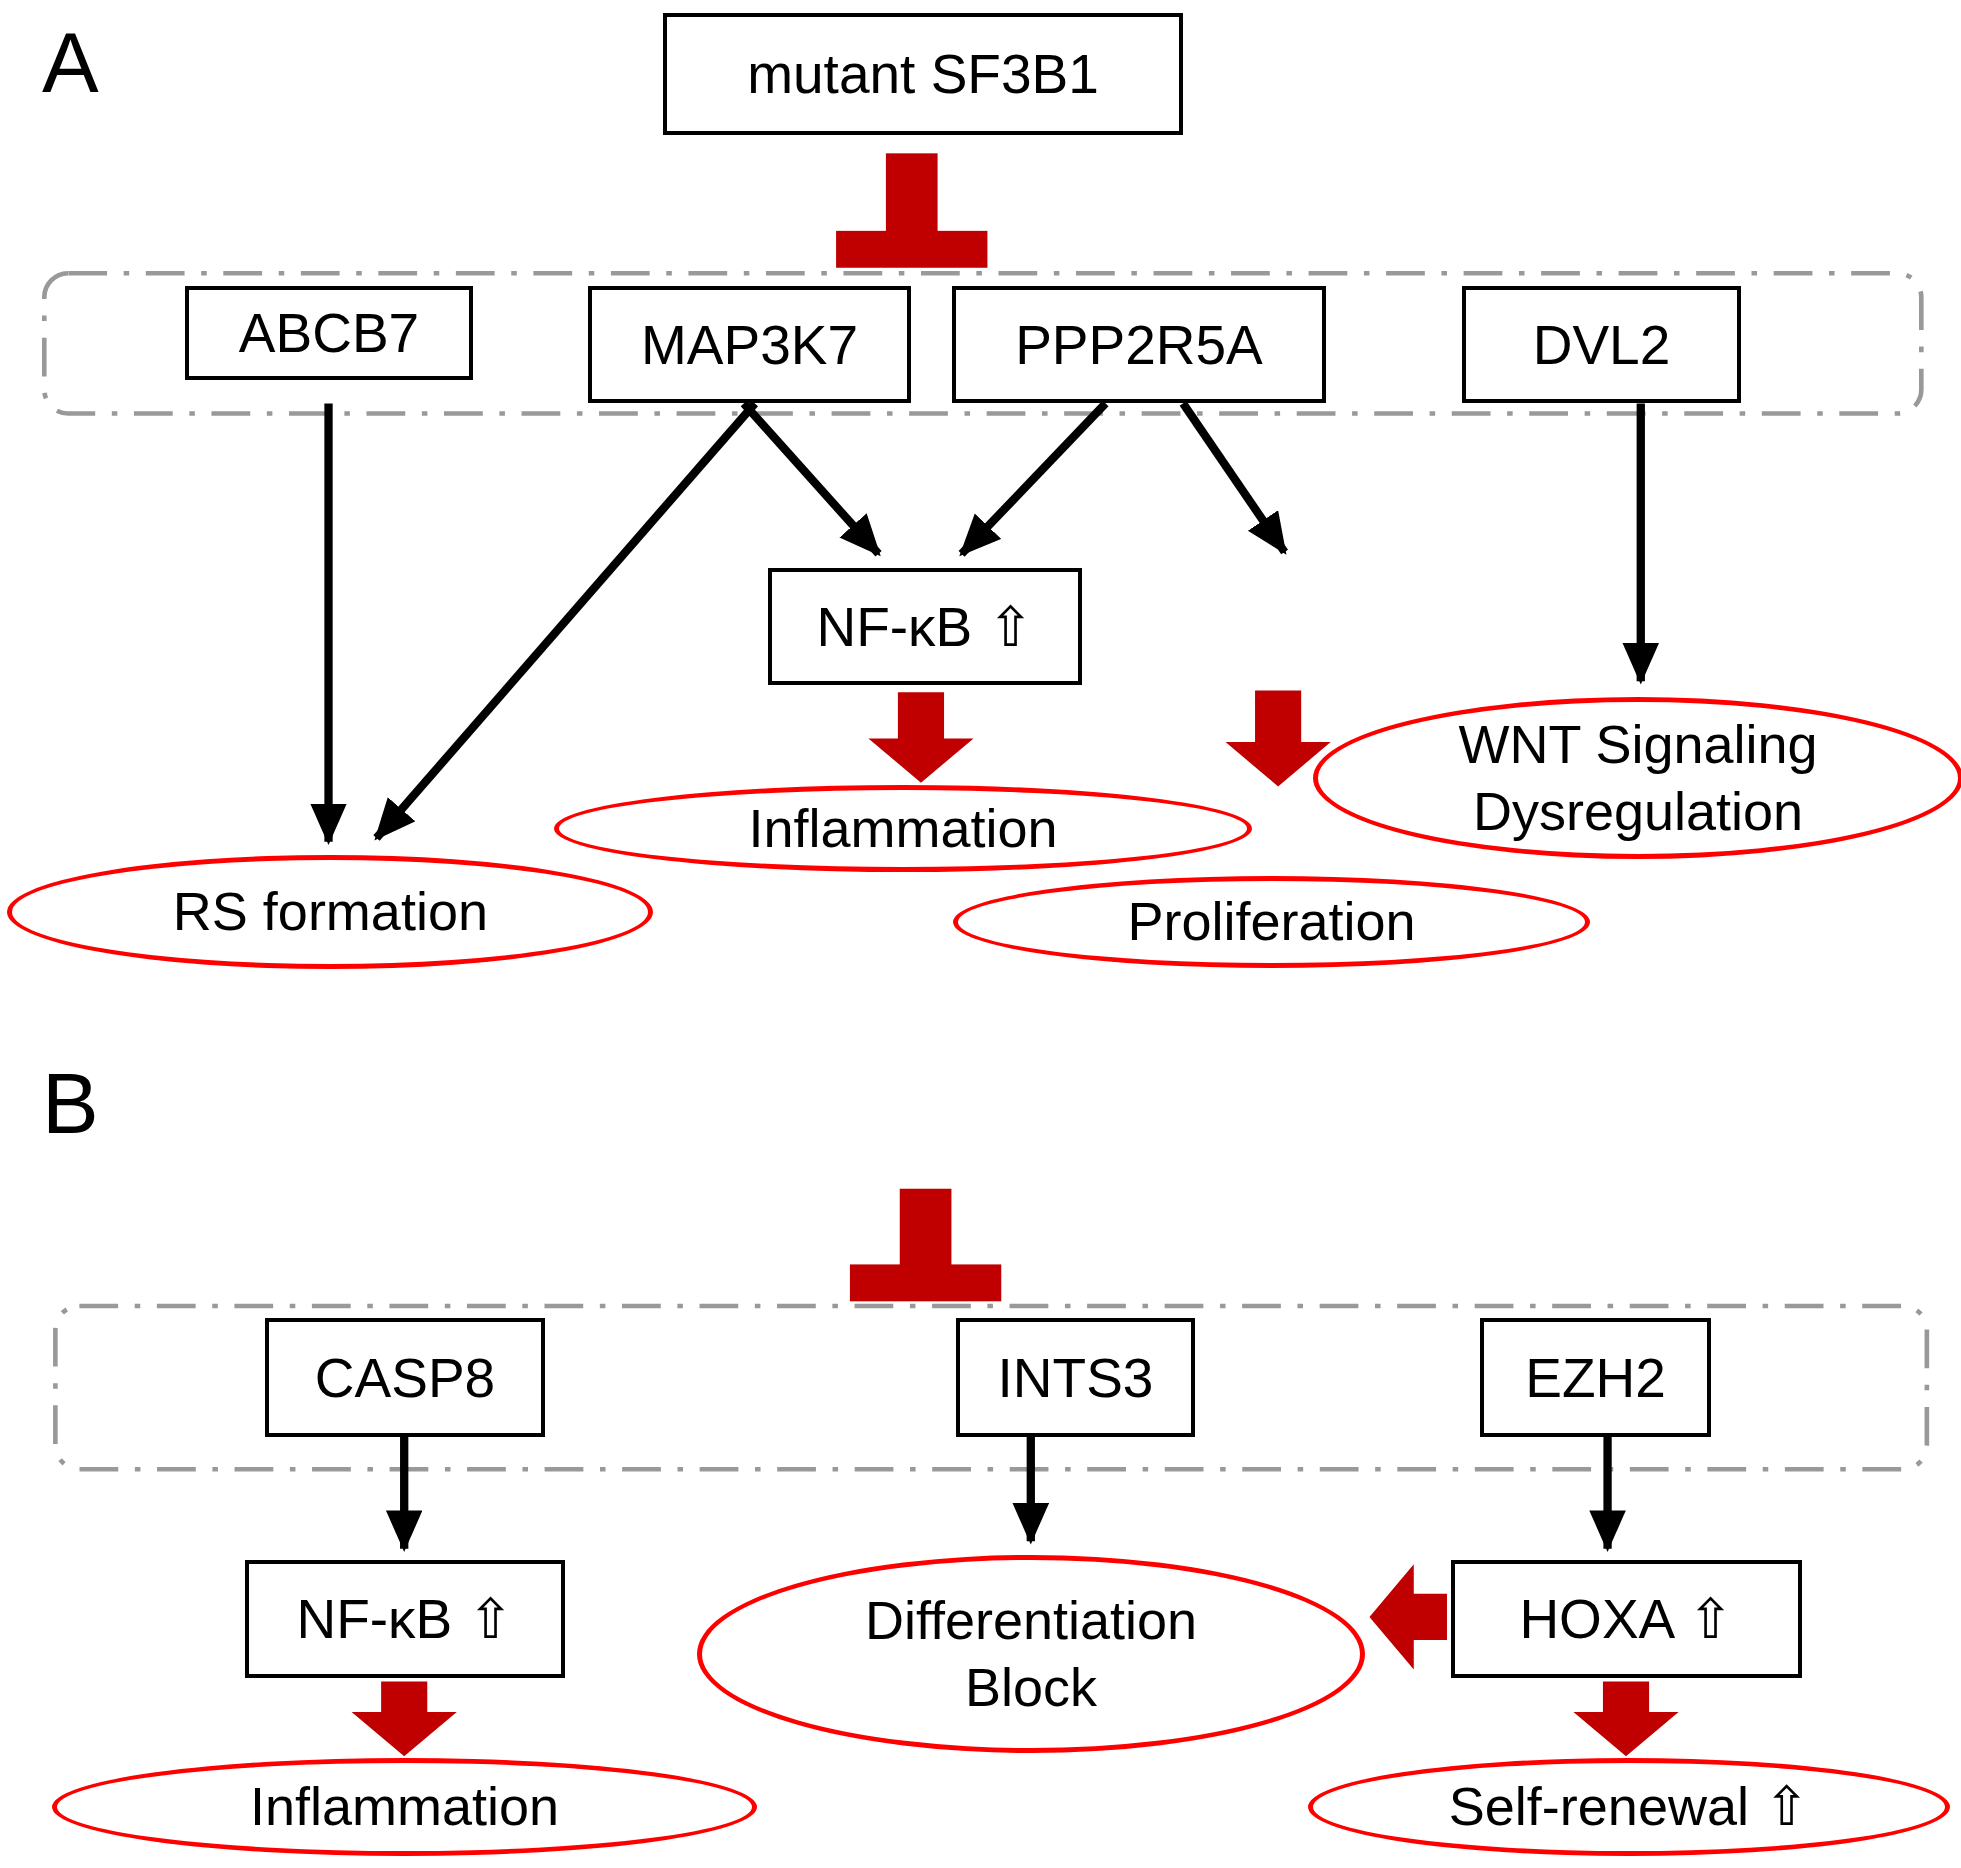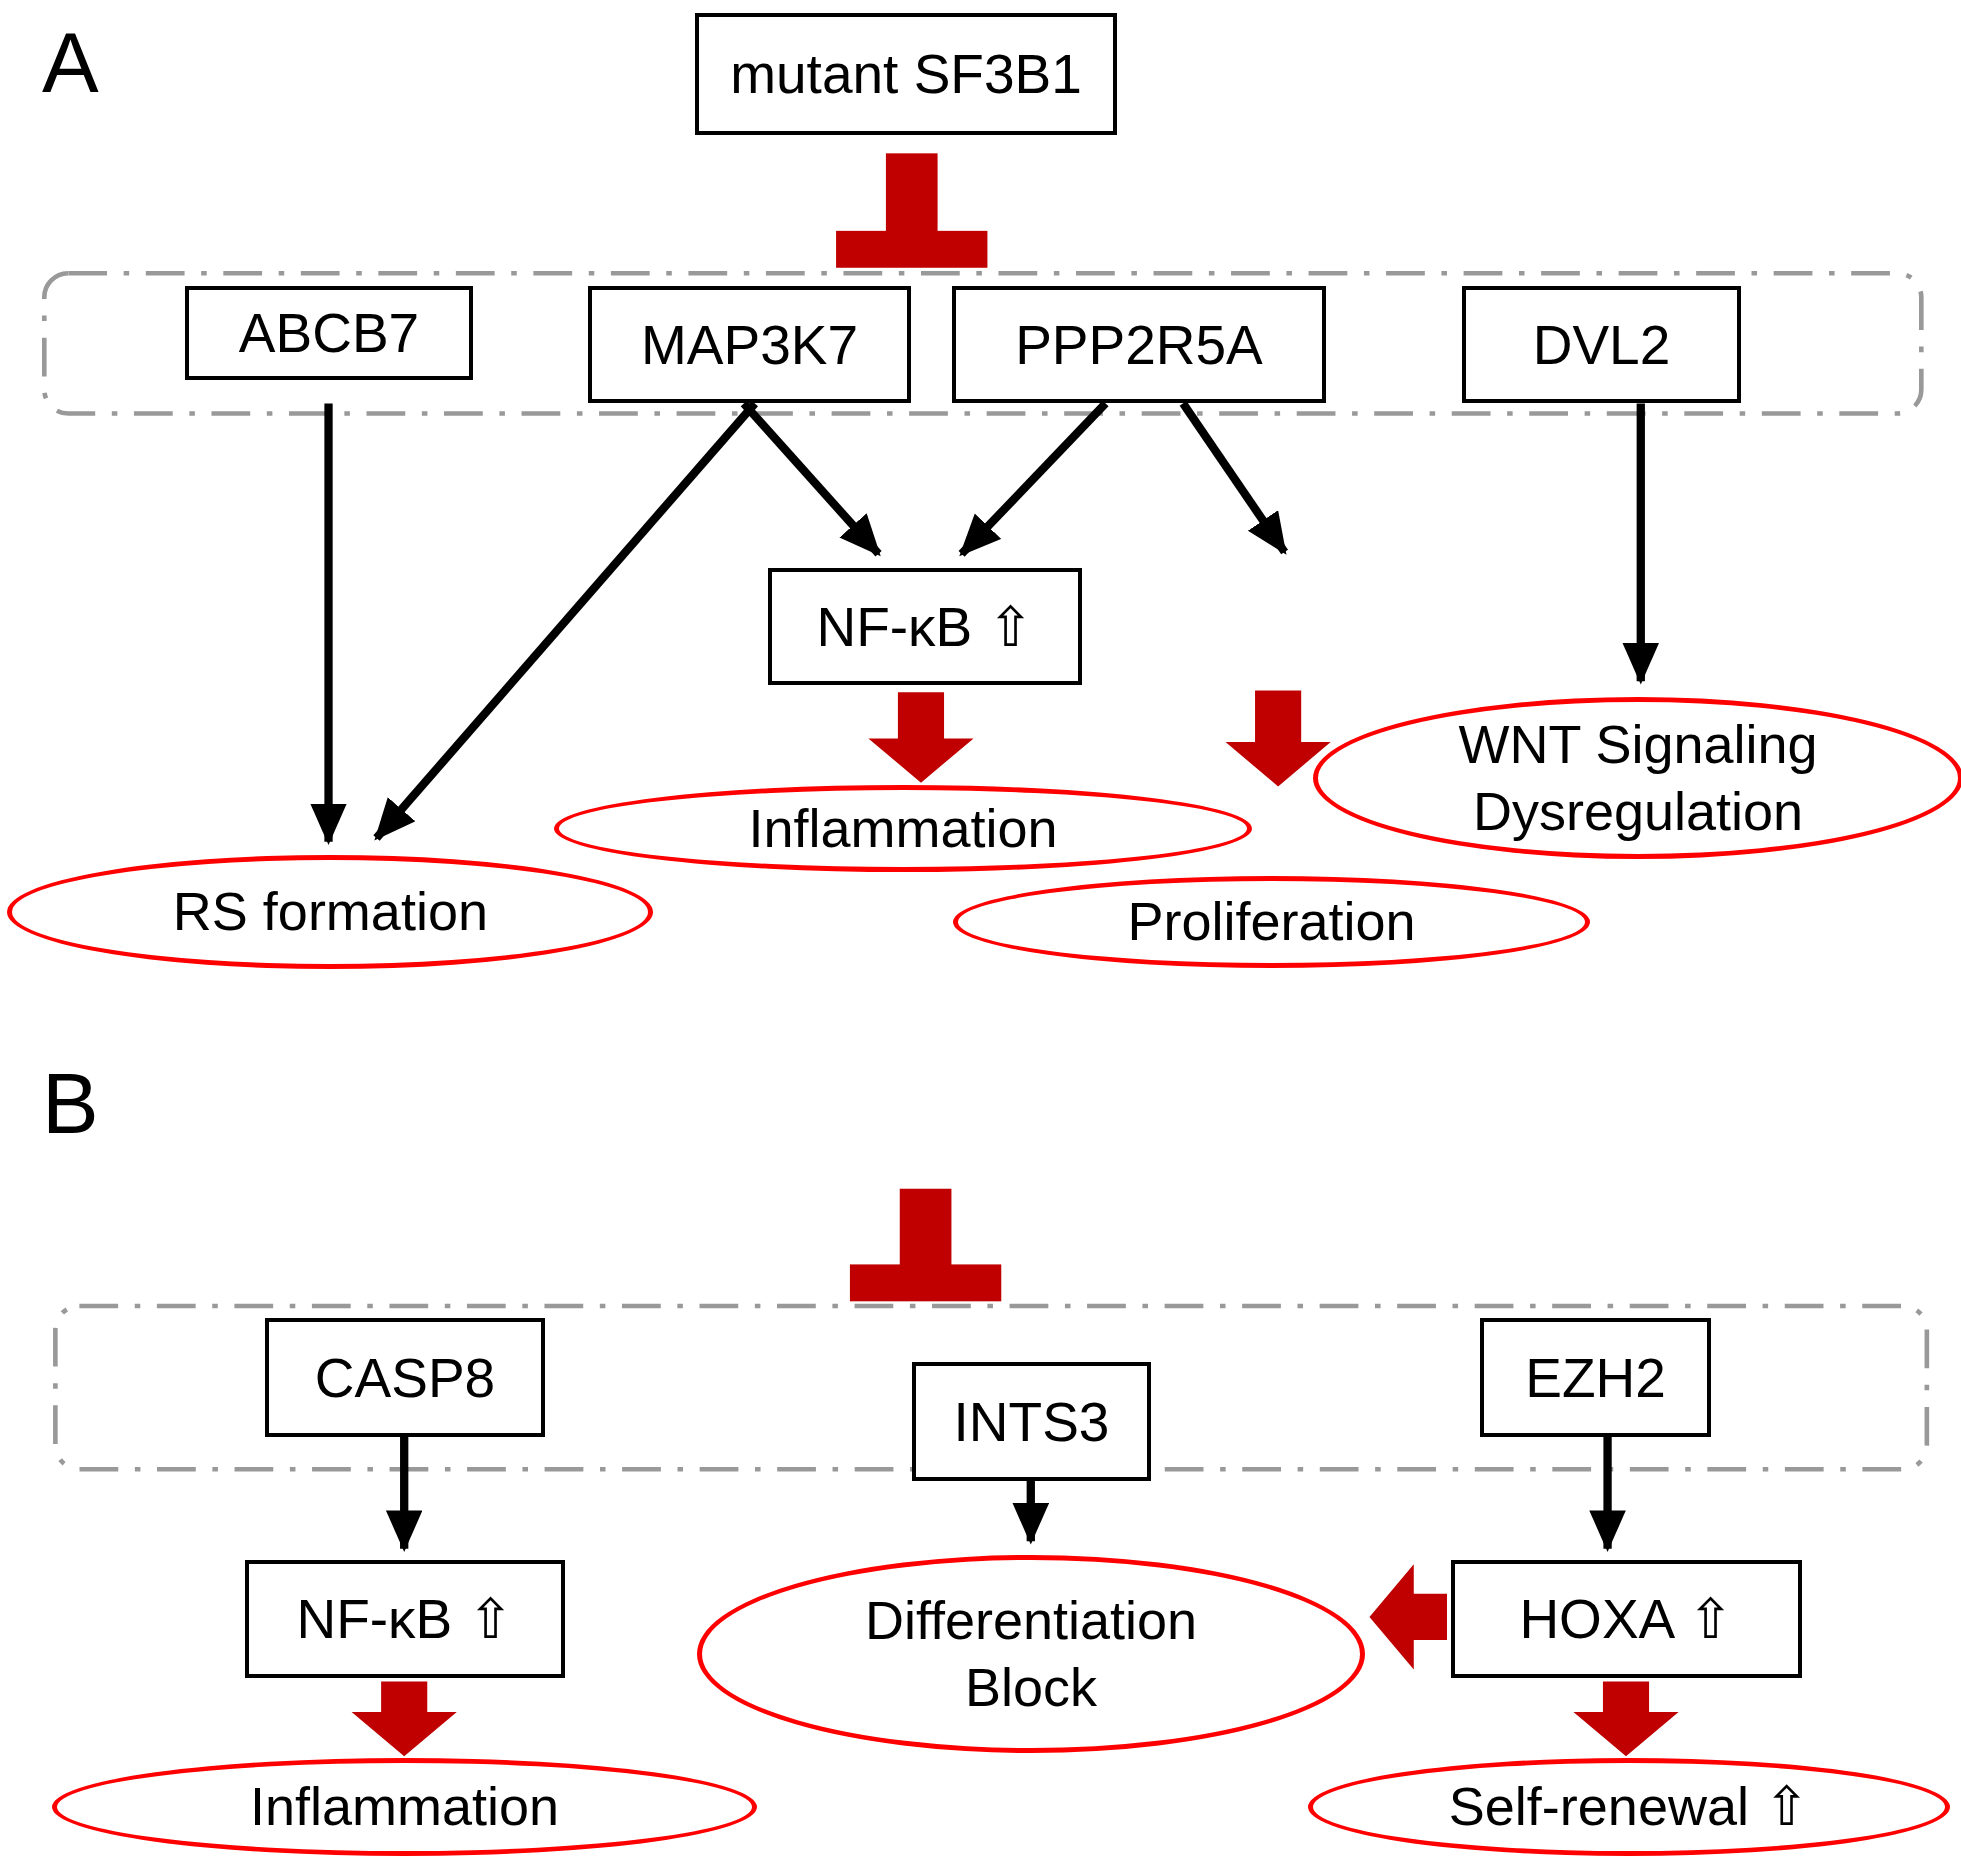--- a/index.html
+++ b/index.html
@@ -102,21 +102,21 @@
     <line class="black-arrow" x1="1117" y1="1557" x2="1117" y2="1670" marker-end="url(#ah)"></line>
     <line class="black-arrow" x1="1742" y1="1557" x2="1742" y2="1678" marker-end="url(#ah)"></line>
 
     <polygon class="red-shape" points="413,1822 463,1822 463,1855 495,1855 438,1903 381,1855 413,1855"></polygon>
     <polygon class="red-shape" points="1737,1822 1787,1822 1787,1855 1819,1855 1762,1903 1705,1855 1737,1855"></polygon>
     <polygon class="red-shape" points="1568,1727 1568,1777 1532,1777 1532,1809 1484,1752 1532,1695 1532,1727"></polygon>
   </svg>
 
   <div class="panel-label" style="left:42px; top:20px;">A</div>
 
-  <div class="box" style="left:695px; top:13px; width:422px; height:122px;">mutant SF3B1</div>
+  <div class="box" style="left:663px; top:13px; width:520px; height:122px;">mutant SF3B1</div>
 
   <div class="box" style="left:185px; top:286px; width:288px; height:94px;">ABCB7</div>
   <div class="box" style="left:588px; top:286px; width:323px; height:117px;">MAP3K7</div>
   <div class="box" style="left:952px; top:286px; width:374px; height:117px;">PPP2R5A</div>
   <div class="box" style="left:1462px; top:286px; width:279px; height:117px;">DVL2</div>
 
   <div class="box" style="left:768px; top:568px; width:314px; height:117px;">NF-κB ⇧</div>
 
   <div class="ellipse" style="left:7.4px; top:855px; width:646px; height:114px;">RS formation</div>
 
@@ -126,21 +126,21 @@
 
   <div class="ellipse" style="left:1313px; top:697px; width:650px; height:162px;">
     <span>WNT Signaling</span>
     <span>Dysregulation</span>
   </div>
 
   <div class="panel-label" style="left:42px; top:1061px;">B</div>
 
 
   <div class="box" style="left:265px; top:1318px; width:280px; height:119px;">CASP8</div>
-  <div class="box" style="left:912px; top:1318px; width:239px; height:119px;margin-top:44px;">INTS3</div>
+  <div class="box" style="left:956px; top:1318px; width:239px; height:119px;">INTS3</div>
   <div class="box" style="left:1480px; top:1318px; width:231px; height:119px;">EZH2</div>
 
   <div class="box" style="left:245px; top:1560px; width:320px; height:118px;">NF-κB ⇧</div>
   <div class="box" style="left:1451px; top:1560px; width:351px; height:118px;">HOXA ⇧</div>
 
   <div class="ellipse" style="left:697px; top:1555px; width:668px; height:198px;">
     <span>Differentiation</span>
     <span>Block</span>
   </div>
 

